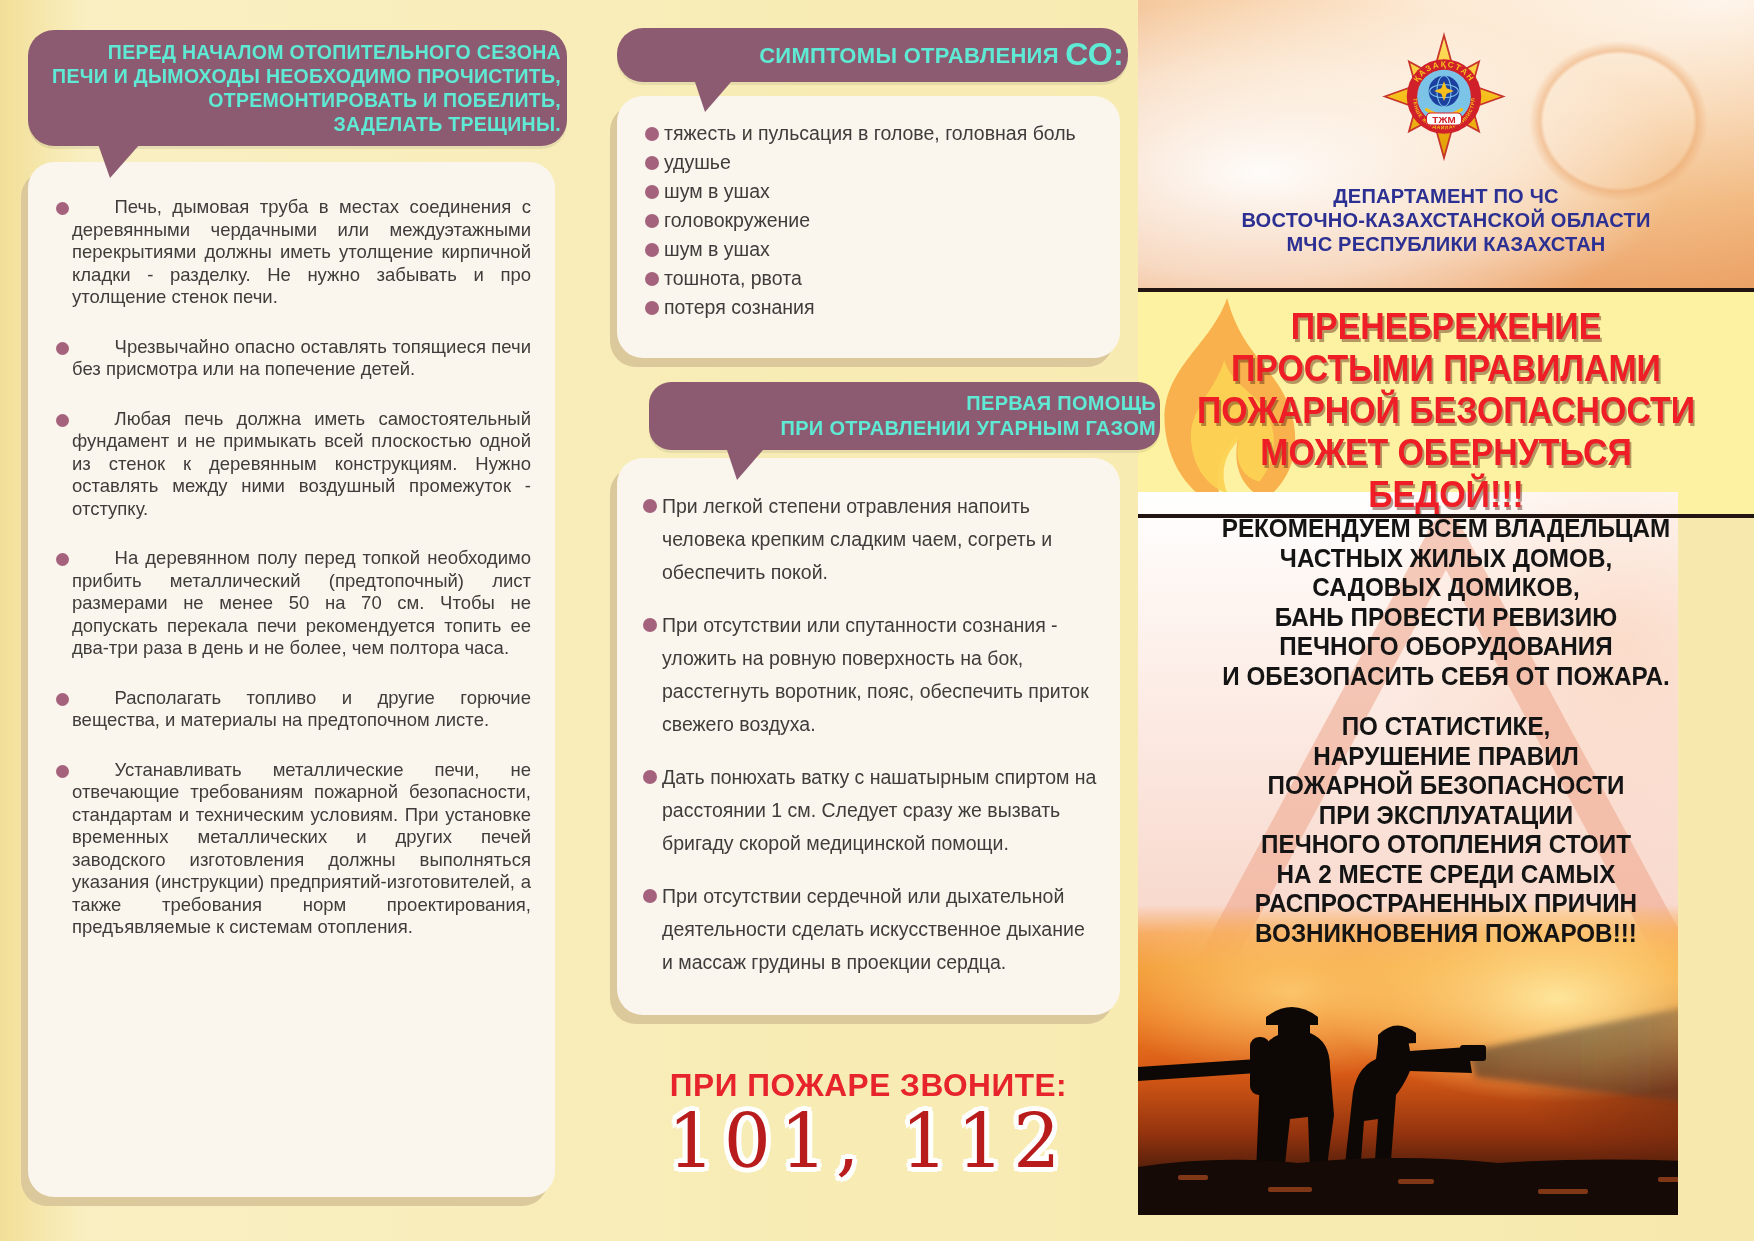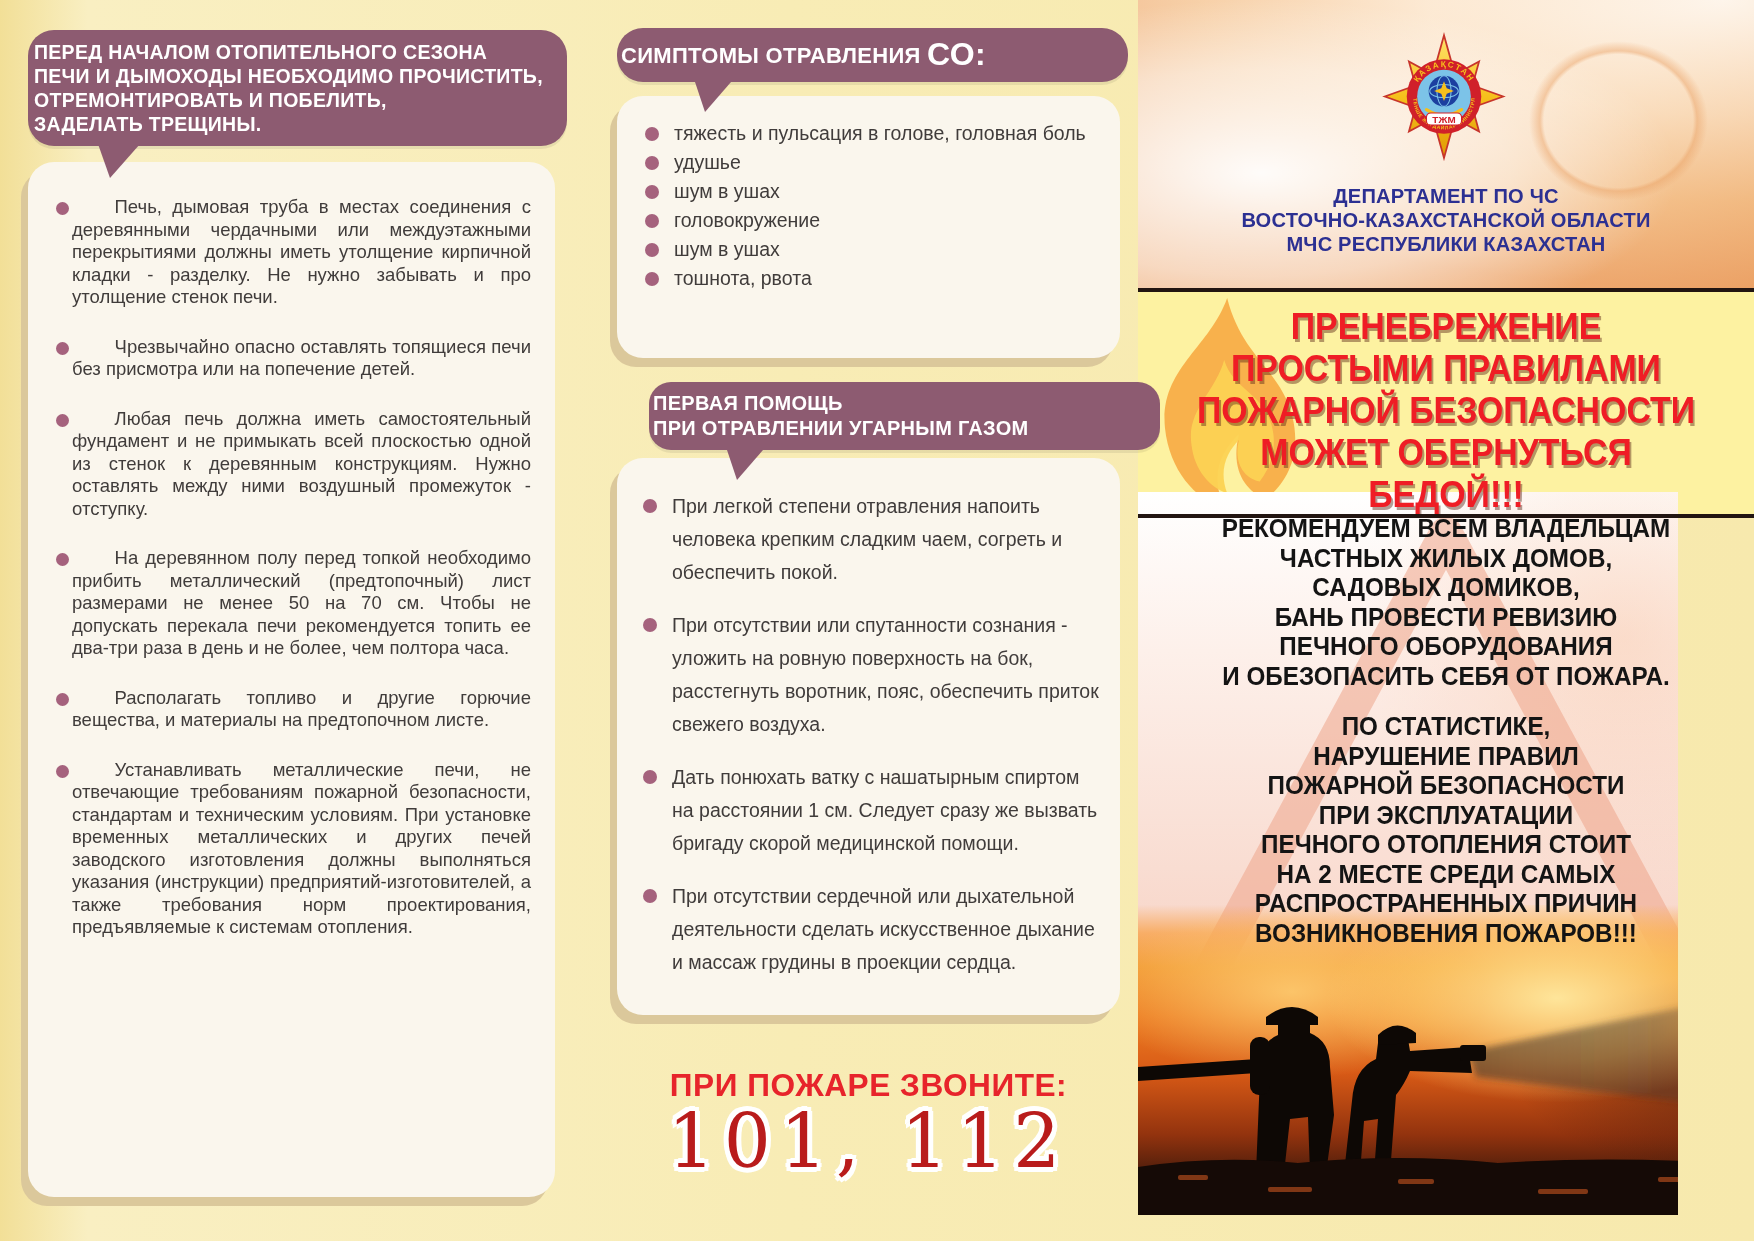--- a/index.html
+++ b/index.html
@@ -1,38 +1,38 @@
 <!DOCTYPE html>
 <html><head>
 <meta charset="utf-8">
 <style>
   html,body{margin:0;padding:0;}
   body{width:1754px;height:1241px;position:relative;overflow:hidden;
        background:linear-gradient(90deg,#f2df97 0%,#f9efc2 5%,#f8ecb5 45%,#f7e9ad 100%);
        font-family:"Liberation Sans",sans-serif;color:#403c3b;}
   .abs{position:absolute;}
   
-  .banner{background:#8d5b71;color:#ffffff;border-radius:26px;text-align:left;
+  .banner{background:#8d5b71;color:#5eead4;border-radius:26px;text-align:right;
           font-weight:800;letter-spacing:.3px;z-index:3;box-shadow:0 3px 0 rgba(0,0,0,.07);}
   .banner .ln{white-space:nowrap;}
   .tail{position:absolute;width:0;height:0;border-style:solid;
         border-width:34px 30px 0 12px;border-color:#8d5b71 transparent transparent transparent;}
   .card{background:#faf6ed;border-radius:26px;box-shadow:-7px 9px 0 #dbc89b;z-index:1;}
   
   .left-banner{left:28px;top:30px;width:527px;padding:10px 6px;font-size:19.5px;line-height:24px;}
   .left-card{left:28px;top:162px;width:527px;height:1035px;padding:34px 24px 18px 30px;box-sizing:border-box;}
   .blist .li{position:relative;margin-bottom:27px;padding-left:14px;}
   .blist .li:last-child{margin-bottom:16px;}
   .blist .dot{position:absolute;left:-2px;top:6px;width:13px;height:13px;border-radius:50%;background:#a5627d;}
   .blist p{margin:0;text-indent:2.3em;text-align:justify;font-size:18.5px;line-height:22.5px;}
   
   .mid-banner1{left:617px;top:28px;width:503px;padding:11px 4px;font-size:22px;line-height:30px;}
   .mid-banner1 .co{font-size:32px;font-weight:800;vertical-align:-2px;}
   .sym-card{left:617px;top:96px;width:503px;height:262px;padding:26px 20px 14px 28px;box-sizing:border-box;}
-  .dlist .li{display:flex;align-items:flex-start;gap:15px;}
+  .dlist .li{display:flex;align-items:flex-start;gap:5px;}
   .dlist .dot{flex:none;width:14px;height:14px;border-radius:50%;background:#a5627d;margin-top:5px;}
   .dlist p{margin:0;font-size:19.5px;line-height:22px;}
   .symlist .li{margin-bottom:7px;}
   .mid-banner2{left:617px;top:382px;width:503px;padding:9px 4px;font-size:20px;line-height:25px;border-radius:22px;margin-left:32px;}
   .fa-card{left:617px;top:458px;width:503px;height:557px;padding:32px 20px 12px 26px;box-sizing:border-box;}
   .falist .li{margin-bottom:20px;}
   .falist p{font-size:19.5px;line-height:33px;}
   .falist .dot{margin-top:9px;}
   .call-label{left:617px;top:1068px;width:503px;text-align:center;color:#e7242b;
               font-size:31px;font-weight:800;letter-spacing:.5px;transform:scaleX(1.02);}
@@ -164,20 +164,26 @@
           <div class="li-body">
             <p>шум в ушах</p>
           </div>
         </div>
         <div class="li">
           <span class="dot"></span>
           <div class="li-body">
             <p>тошнота, рвота</p>
           </div>
         </div>
+        <div class="li">
+          <span class="dot"></span>
+          <div class="li-body">
+            <p>потеря сознания</p>
+          </div>
+        </div>
       </div>
   </div>
 
   <div class="abs banner mid-banner2">
     <div>
         <div class="ln">ПЕРВАЯ ПОМОЩЬ</div>
         <div class="ln">ПРИ ОТРАВЛЕНИИ УГАРНЫМ ГАЗОМ</div>
       </div>
     <div class="tail" style="left:78px;bottom:-30px;border-width:30px 26px 0 10px;"></div>
   </div>

